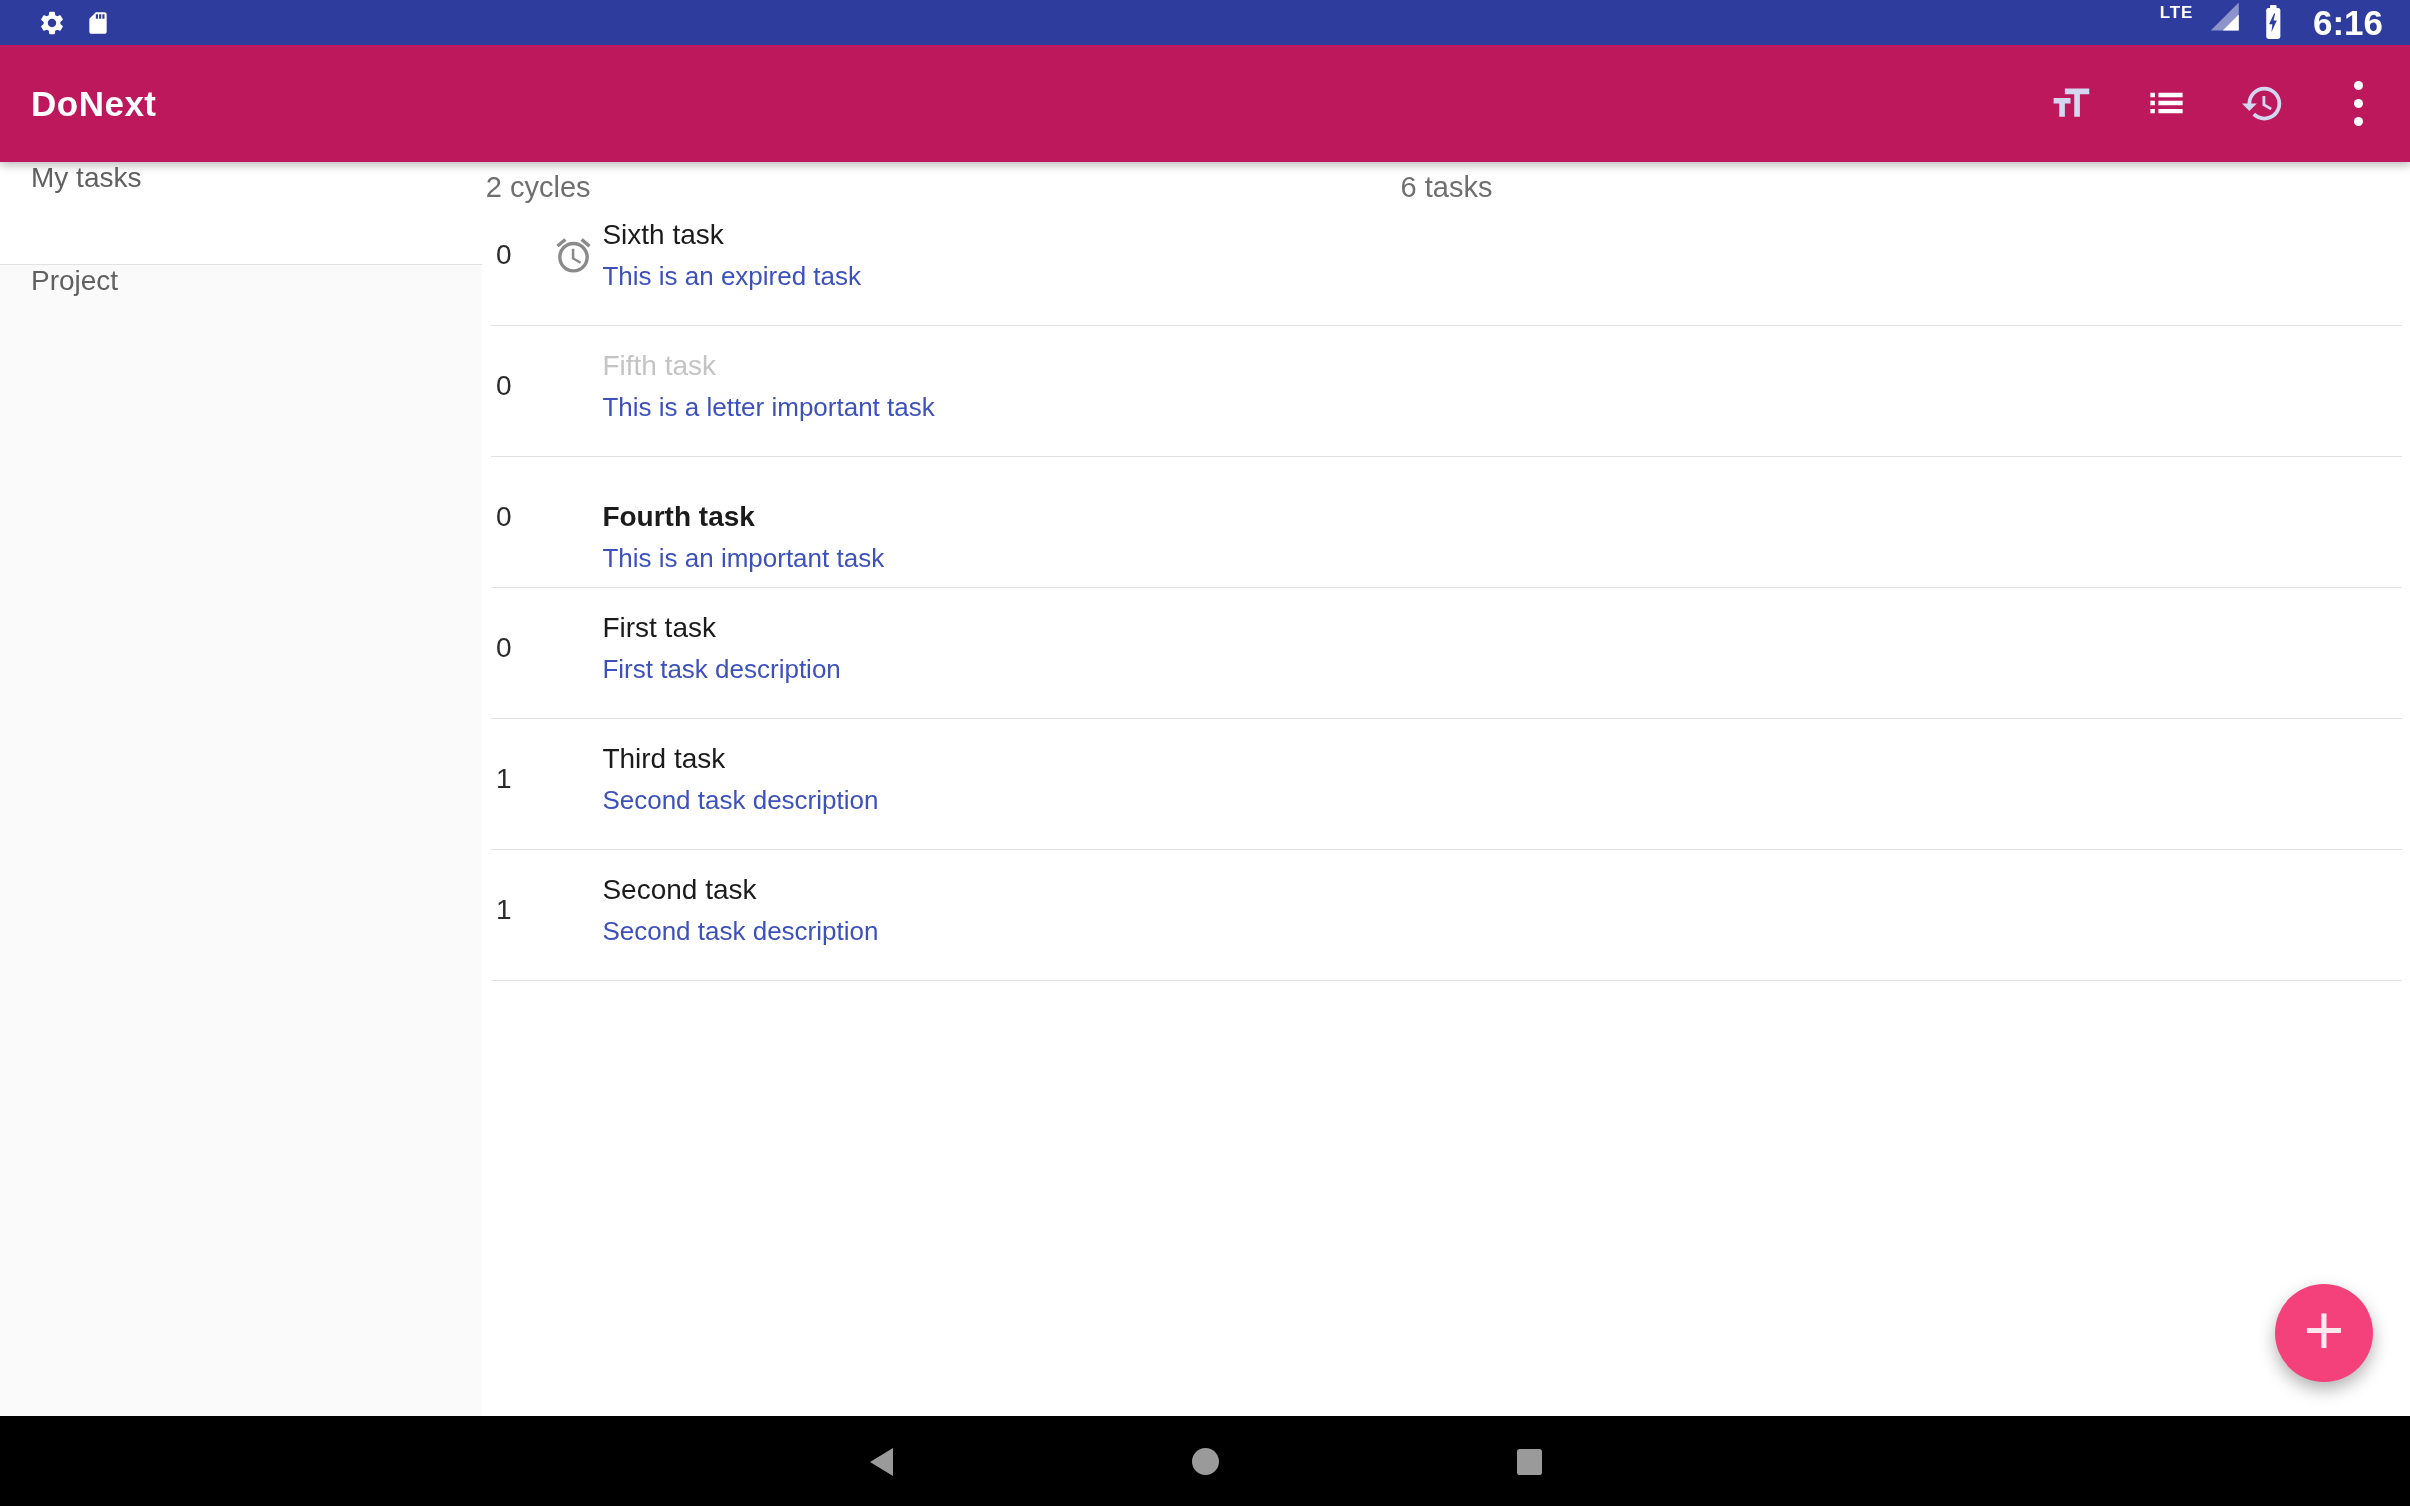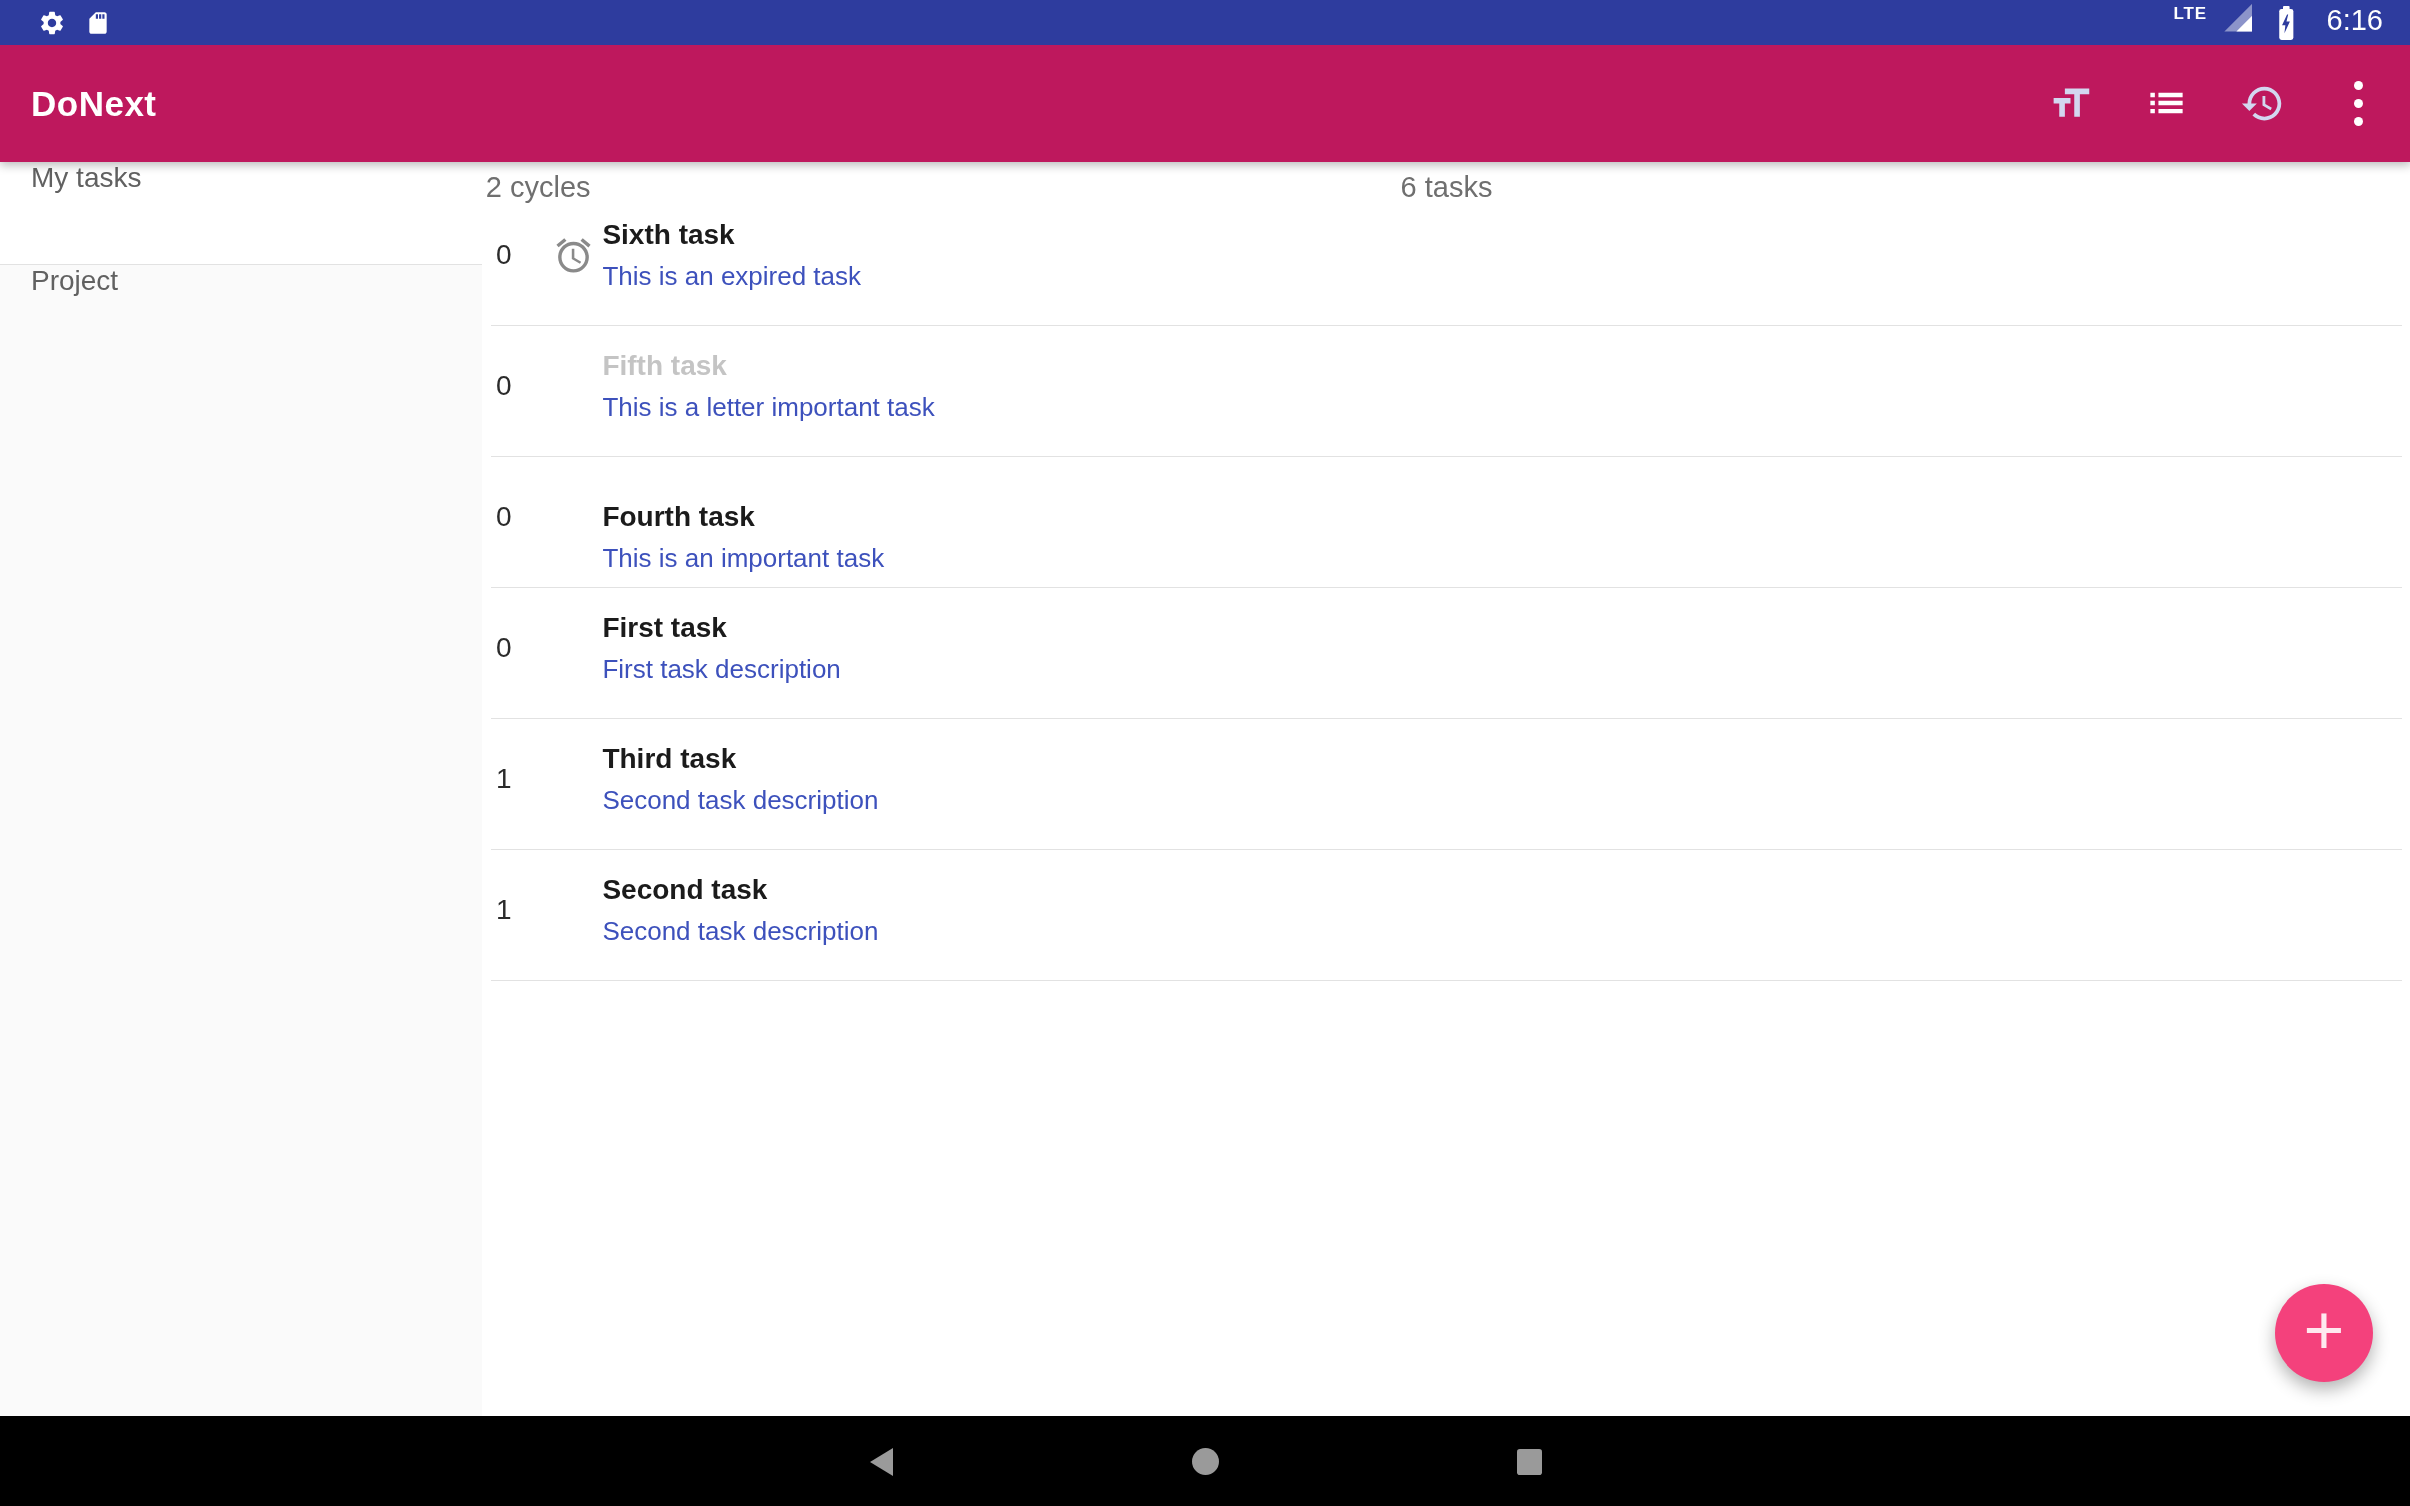--- a/index.html
+++ b/index.html
@@ -24,21 +24,21 @@
   .sb-spacer { flex: 1; }
   .sb-right { display: flex; align-items: flex-start; gap: 23px; }
   .lte-label { font-size: 17px; font-weight: bold; letter-spacing: 0.9px; margin-right: -5.6px; margin-bottom: 9.4px; }
   .signal-tri { position: relative; width: 28px; height: 28px; }
   .signal-tri .tri-bg, .signal-tri .tri-fg {
     position: absolute; bottom: 0; right: 0;
     clip-path: polygon(100% 0, 100% 100%, 0 100%);
   }
   .signal-tri .tri-bg { width: 28px; height: 28px; background: rgba(255,255,255,0.45); }
   .signal-tri .tri-fg { width: 16px; height: 16px; background: #fff; }
-  .time { font-size: 29px; font-weight: 400; margin-left: 5.6px; }
+  .time { font-size: 35px; font-weight: 700; margin-left: 5.6px; }
 
   
   .app-bar {
     position: absolute; top: 45px; left: 0; right: 0; height: 117px;
     background: #be185d;
     display: flex; align-items: center;
     padding: 0 30px 0 31px; box-sizing: border-box;
     box-shadow: 0 3.8px 9.4px rgba(0,0,0,0.28);
     z-index: 20;
   }
@@ -74,21 +74,21 @@
   .task-row {
     height: 131px; box-sizing: border-box;
     border-bottom: 1.9px solid #E2E2E2;
     display: flex; align-items: center;
     padding-bottom: 9.4px; cursor: pointer;
   }
   .task-count { width: 52px; padding-left: 4.7px; box-sizing: border-box; font-size: 28px; color: #2B2B2B; flex-shrink: 0; }
   .task-icon-slot { width: 59px; flex-shrink: 0; display: flex; }
   .task-icon-slot svg { margin-left: 9.4px; }
   .task-text { display: flex; flex-direction: column; gap: 11.3px; }
-  .task-title { font-size: 28px; color: #1B1B1B; line-height: 1.15; font-weight: bold; }
+  .task-title { font-size: 28px; color: #1B1B1B; line-height: 1.15; }
   .task-title.bold { font-weight: bold; margin-top: 40px; }
   .task-title.disabled { color: #C4C4C4; }
   .task-desc { font-size: 26px; color: #3D51BC; line-height: 1.15; }
 
   
   .fab {
     position: absolute; right: 38px; bottom: 34px;
     width: 98px; height: 98px; border-radius: 50%;
     background: #F4417C;
     display: flex; align-items: center; justify-content: center;

